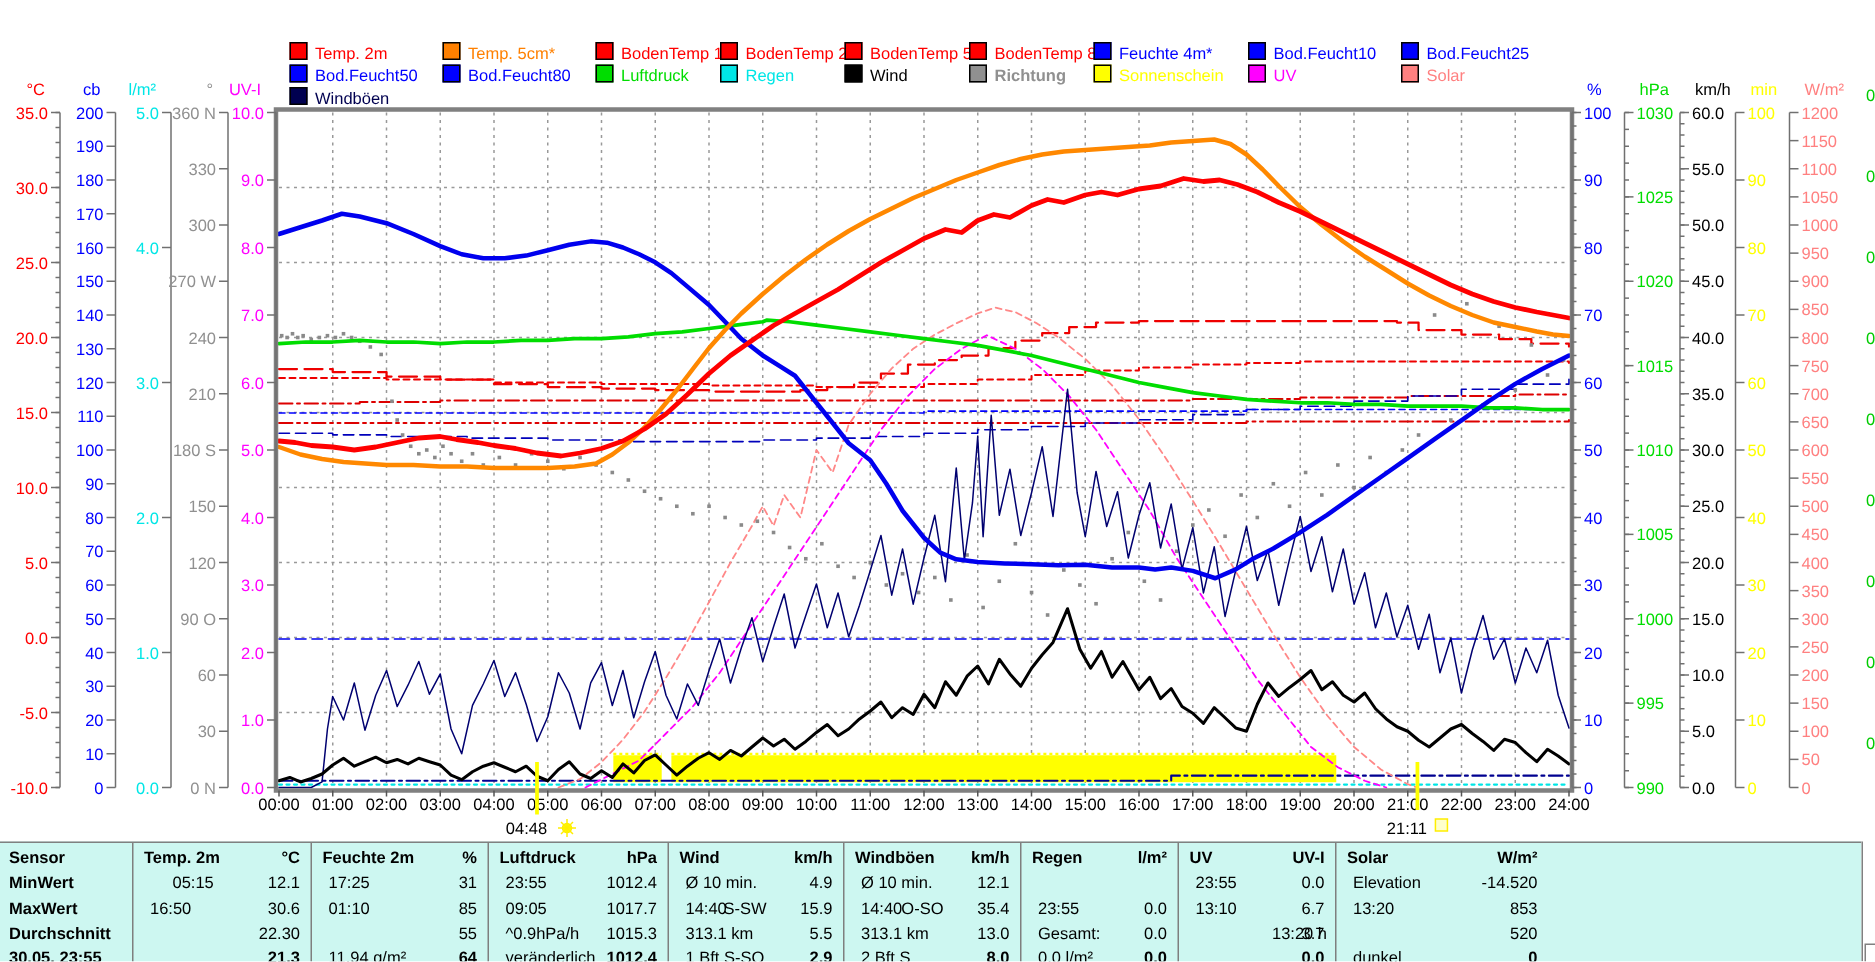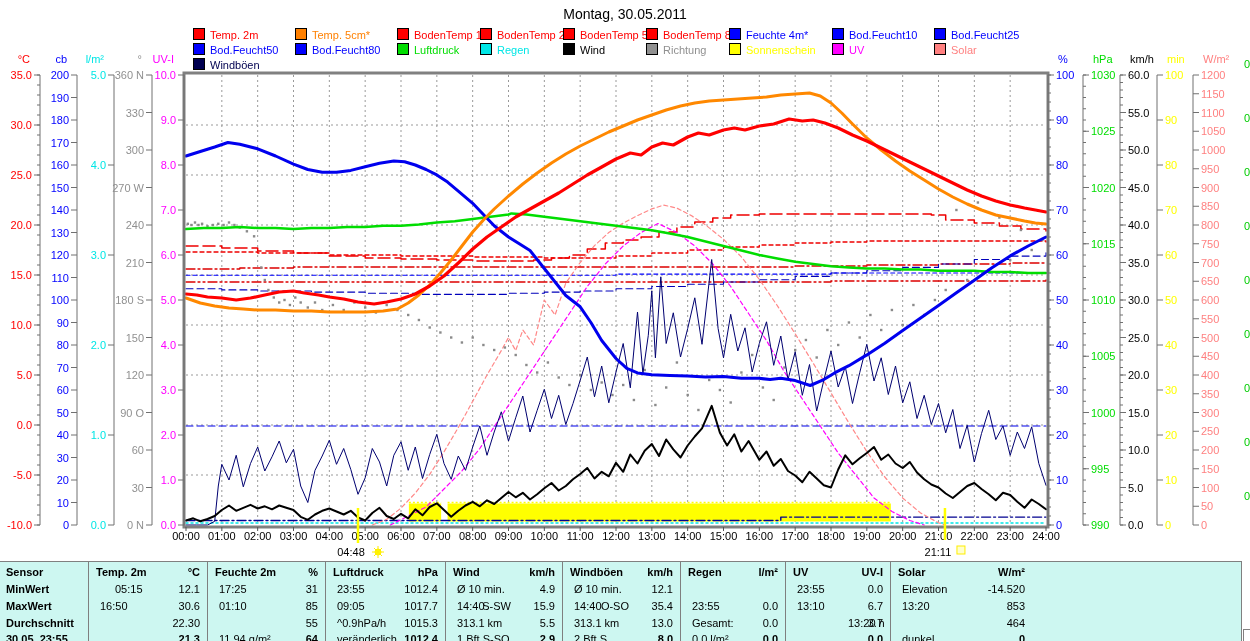--- a/index.html
+++ b/index.html
@@ -737,37 +737,36 @@
   <line x1="374" y1="548" x2="382" y2="556"></line>
           <line x1="374" y1="556" x2="382" y2="548"></line>
         </g>
       </g>
       <g>
   <line x1="944.9499999999999" y1="508" x2="944.9499999999999" y2="540" stroke="#ffff00" stroke-width="2.5"></line>
   <text x="937.9499999999999" y="556" font-size="11" fill="#000" text-anchor="middle" font-family="Liberation Sans,sans-serif">21:11</text>
   <rect x="956.9499999999999" y="546" width="8" height="8" fill="#ffffcc" stroke="#ffee00"></rect>
       </g>
     </svg>
-  <div id="page-title">Montag, 30.05.2011</div>
   <div id="legend">
       <div class="lg-item" style="left: 193px; top: 28px;"><span class="lg-sq" style="background: rgb(255, 0, 0);"></span><span style="color: rgb(255, 0, 0);">Temp. 2m</span></div>
       <div class="lg-item" style="left: 295px; top: 28px;"><span class="lg-sq" style="background: rgb(255, 128, 0);"></span><span style="color: rgb(255, 128, 0);">Temp. 5cm*</span></div>
       <div class="lg-item" style="left: 397px; top: 28px;"><span class="lg-sq" style="background: rgb(255, 0, 0);"></span><span style="color: rgb(255, 0, 0);">BodenTemp 10</span></div>
       <div class="lg-item" style="left: 480px; top: 28px;"><span class="lg-sq" style="background: rgb(255, 0, 0);"></span><span style="color: rgb(255, 0, 0);">BodenTemp 25</span></div>
       <div class="lg-item" style="left: 563px; top: 28px;"><span class="lg-sq" style="background: rgb(255, 0, 0);"></span><span style="color: rgb(255, 0, 0);">BodenTemp 50</span></div>
       <div class="lg-item" style="left: 646px; top: 28px;"><span class="lg-sq" style="background: rgb(255, 0, 0);"></span><span style="color: rgb(255, 0, 0);">BodenTemp 80</span></div>
       <div class="lg-item" style="left: 729px; top: 28px;"><span class="lg-sq" style="background: rgb(0, 0, 255);"></span><span style="color: rgb(0, 0, 255);">Feuchte 4m*</span></div>
       <div class="lg-item" style="left: 832px; top: 28px;"><span class="lg-sq" style="background: rgb(0, 0, 255);"></span><span style="color: rgb(0, 0, 255);">Bod.Feucht10</span></div>
       <div class="lg-item" style="left: 934px; top: 28px;"><span class="lg-sq" style="background: rgb(0, 0, 255);"></span><span style="color: rgb(0, 0, 255);">Bod.Feucht25</span></div>
       <div class="lg-item" style="left: 193px; top: 43px;"><span class="lg-sq" style="background: rgb(0, 0, 255);"></span><span style="color: rgb(0, 0, 255);">Bod.Feucht50</span></div>
       <div class="lg-item" style="left: 295px; top: 43px;"><span class="lg-sq" style="background: rgb(0, 0, 255);"></span><span style="color: rgb(0, 0, 255);">Bod.Feucht80</span></div>
       <div class="lg-item" style="left: 397px; top: 43px;"><span class="lg-sq" style="background: rgb(0, 221, 0);"></span><span style="color: rgb(0, 221, 0);">Luftdruck</span></div>
       <div class="lg-item" style="left: 480px; top: 43px;"><span class="lg-sq" style="background: rgb(0, 230, 230);"></span><span style="color: rgb(0, 230, 230);">Regen</span></div>
       <div class="lg-item" style="left: 563px; top: 43px;"><span class="lg-sq" style="background: rgb(0, 0, 0);"></span><span style="color: rgb(0, 0, 0);">Wind</span></div>
-      <div class="lg-item" style="left: 646px; top: 43px;"><span class="lg-sq" style="background: rgb(144, 144, 144);"></span><span style="color: rgb(144, 144, 144);">Richtung</span></div>
+      <div class="lg-item" style="left: 646px; top: 43px;"><span class="lg-sq" style="background: rgb(144, 144, 144);"></span><span style="color: rgb(144, 144, 144); font-weight: bold;">Richtung</span></div>
       <div class="lg-item" style="left: 729px; top: 43px;"><span class="lg-sq" style="background: rgb(255, 255, 0);"></span><span style="color: rgb(255, 255, 0);">Sonnenschein</span></div>
       <div class="lg-item" style="left: 832px; top: 43px;"><span class="lg-sq" style="background: rgb(255, 0, 255);"></span><span style="color: rgb(255, 0, 255);">UV</span></div>
       <div class="lg-item" style="left: 934px; top: 43px;"><span class="lg-sq" style="background: rgb(255, 128, 128);"></span><span style="color: rgb(255, 128, 128);">Solar</span></div>
       <div class="lg-item" style="left: 193px; top: 58px;"><span class="lg-sq" style="background: rgb(0, 0, 80);"></span><span style="color: rgb(0, 0, 80);">Windböen</span></div>
     </div>
   <div id="panel">
       <div class="psep" style="left: 88px;"></div>
       <div class="psep" style="left: 207px;"></div>
       <div class="psep" style="left: 325px;"></div>
       <div class="psep" style="left: 445px;"></div>
@@ -845,21 +844,21 @@
       <div class="pc" style="right: 358px; top: 38px;">6.7</div>
       <div class="pc" style="right: 358px; top: 55px;">3.7</div>
       <div class="pc pb" style="right: 358px; top: 71px;">0.0</div>
       <div class="pc pb" style="left: 898px; top: 4px;">Solar</div>
       <div class="pc pb" style="right: 216px; top: 4px;">W/m²</div>
       <div class="pc" style="left: 902px; top: 21px;">Elevation</div>
       <div class="pc" style="right: 216px; top: 21px;">-14.520</div>
       <div class="pc" style="left: 902px; top: 38px;">13:20</div>
       <div class="pc" style="right: 216px; top: 38px;">853</div>
       <div class="pc" style="left: 848px; top: 55px;">13:20 h</div>
-      <div class="pc" style="right: 216px; top: 55px;">464</div>
+      <div class="pc" style="right: 216px; top: 55px;">520</div>
       <div class="pc" style="left: 902px; top: 71px;">dunkel</div>
       <div class="pc pb" style="right: 216px; top: 71px;">0</div>
     </div>
   <div id="rstrip"></div>
   <div id="grip"></div>
 <div class="frag" style="left: 1244px; top: 58px; color: rgb(0, 204, 0);">0</div>
     <div class="frag" style="left: 1244px; top: 112px; color: rgb(0, 204, 0);">0</div>
     <div class="frag" style="left: 1244px; top: 166px; color: rgb(0, 204, 0);">0</div>
     <div class="frag" style="left: 1244px; top: 220px; color: rgb(0, 204, 0);">0</div>
     <div class="frag" style="left: 1244px; top: 274px; color: rgb(0, 204, 0);">0</div>

